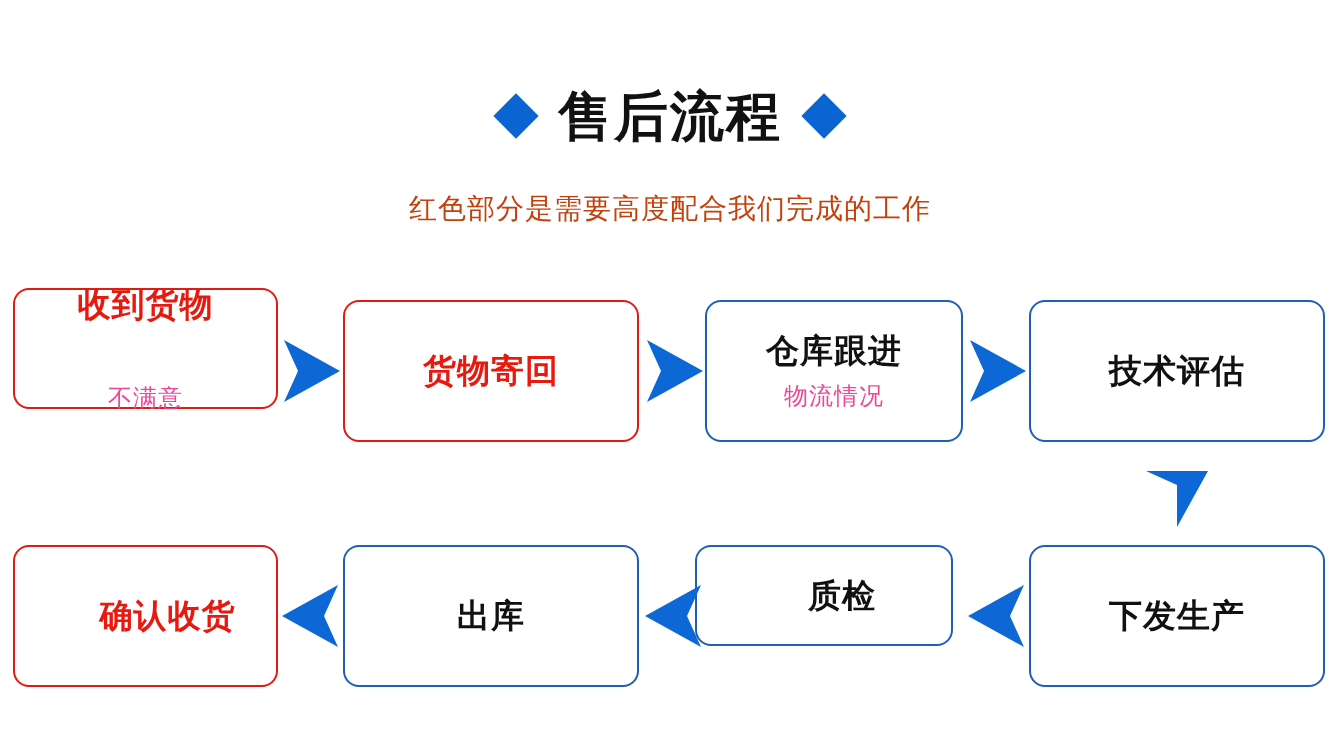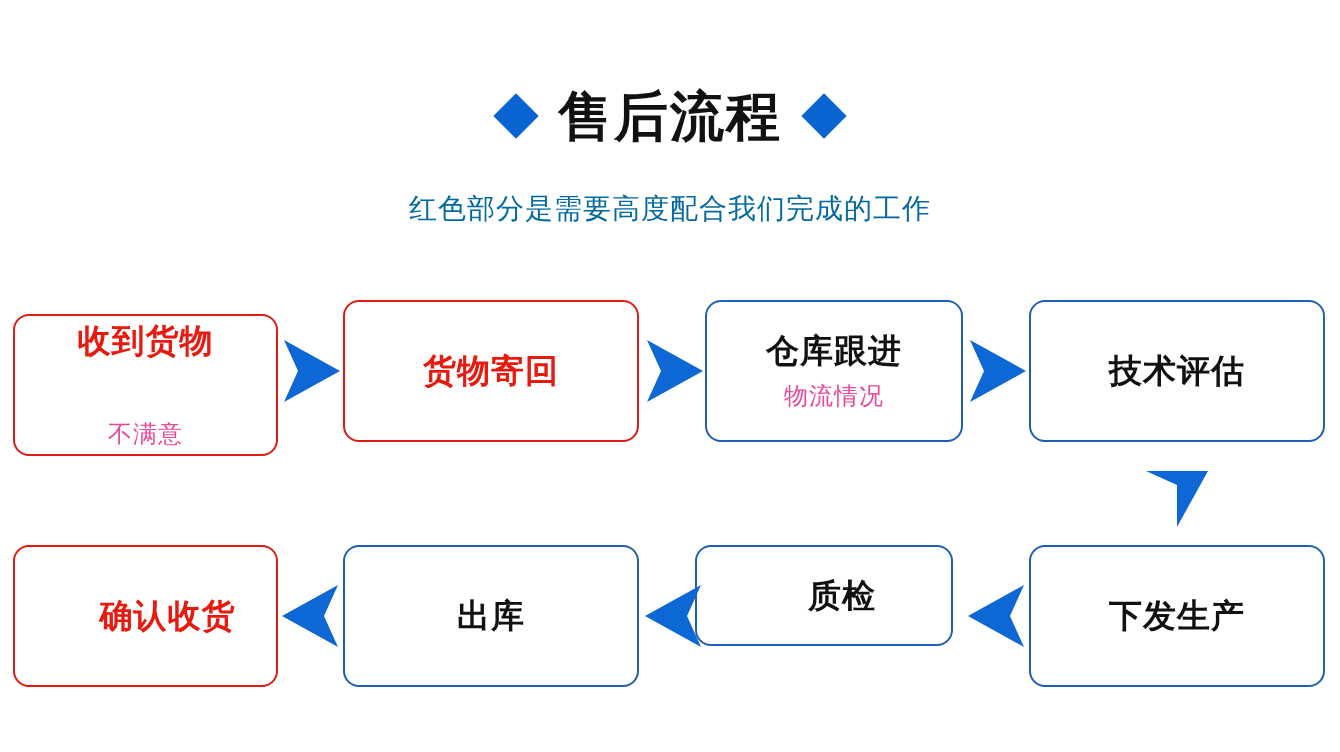--- a/index.html
+++ b/index.html
@@ -49,21 +49,21 @@
     line-height: 1;
     white-space: nowrap;
   }
   .subtitle {
     position: absolute;
     left: 0;
     top: 190px;
     width: 1340px;
     text-align: center;
     font-size: 28px;
-    color: #0369a1;
+    color: #c2410c;
     letter-spacing: 1px;
     white-space: nowrap;
   }
 
   
   .node {
     position: absolute;
     box-sizing: border-box;
     background: #ffffff;
     border-radius: 16px;
@@ -90,21 +90,21 @@
     font-size: 24px;
     font-weight: normal;
     color: #ec4899;
     line-height: 1.15;
     margin-top: 12px;
     letter-spacing: 1px;
     white-space: nowrap;
   }
 
   
-  #node-1 { left: 13px;   top: 314px; width: 265px; height: 142px; gap: 48px; }
+  #node-1 { left: 13px;   top: 288px; width: 265px; height: 121px; gap: 48px; }
   #node-2 { left: 343px;  top: 300px; width: 296px; height: 142px; }
   #node-3 { left: 705px;  top: 300px; width: 258px; height: 142px; }
   #node-4 { left: 1029px; top: 300px; width: 296px; height: 142px; }
   
   #node-5 { left: 13px;   top: 545px; width: 265px; height: 142px; padding-left: 44px; }
   #node-6 { left: 343px;  top: 545px; width: 296px; height: 142px; justify-content: center; }
   #node-7 { left: 695px;  top: 545px; width: 258px; height: 101px; padding-left: 36px; }
   #node-8 { left: 1029px; top: 545px; width: 296px; height: 142px; }
 
   

